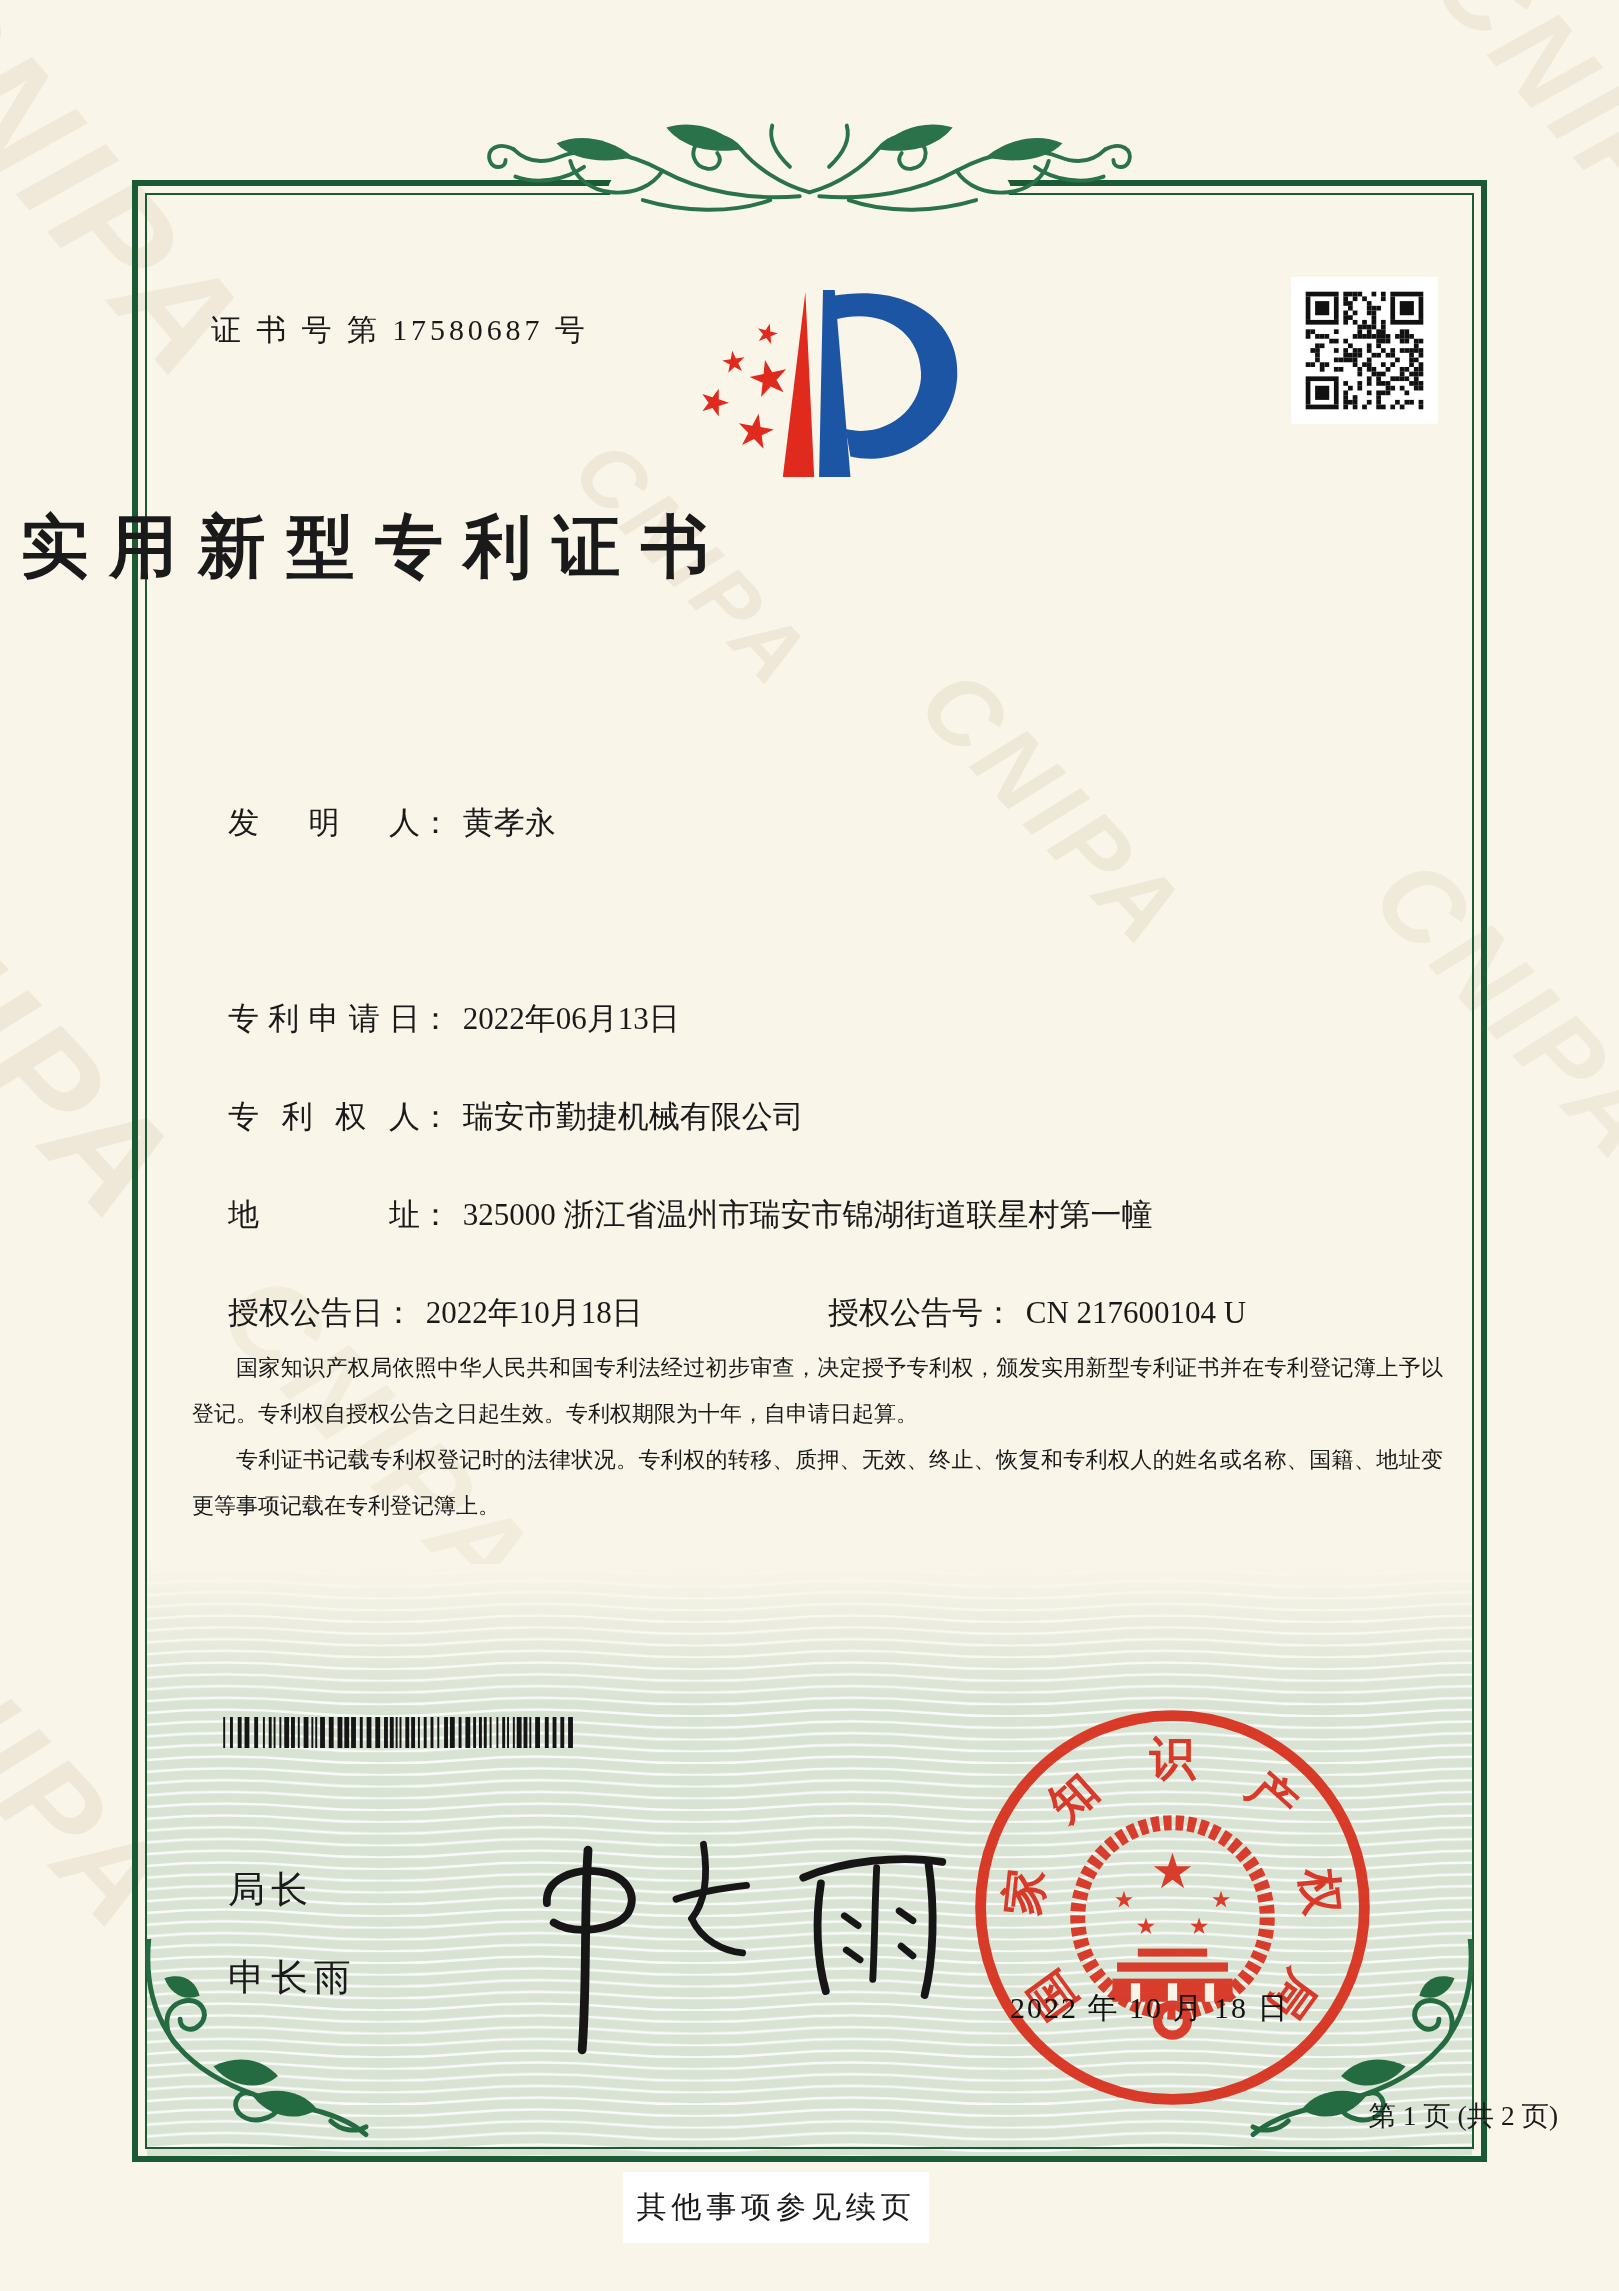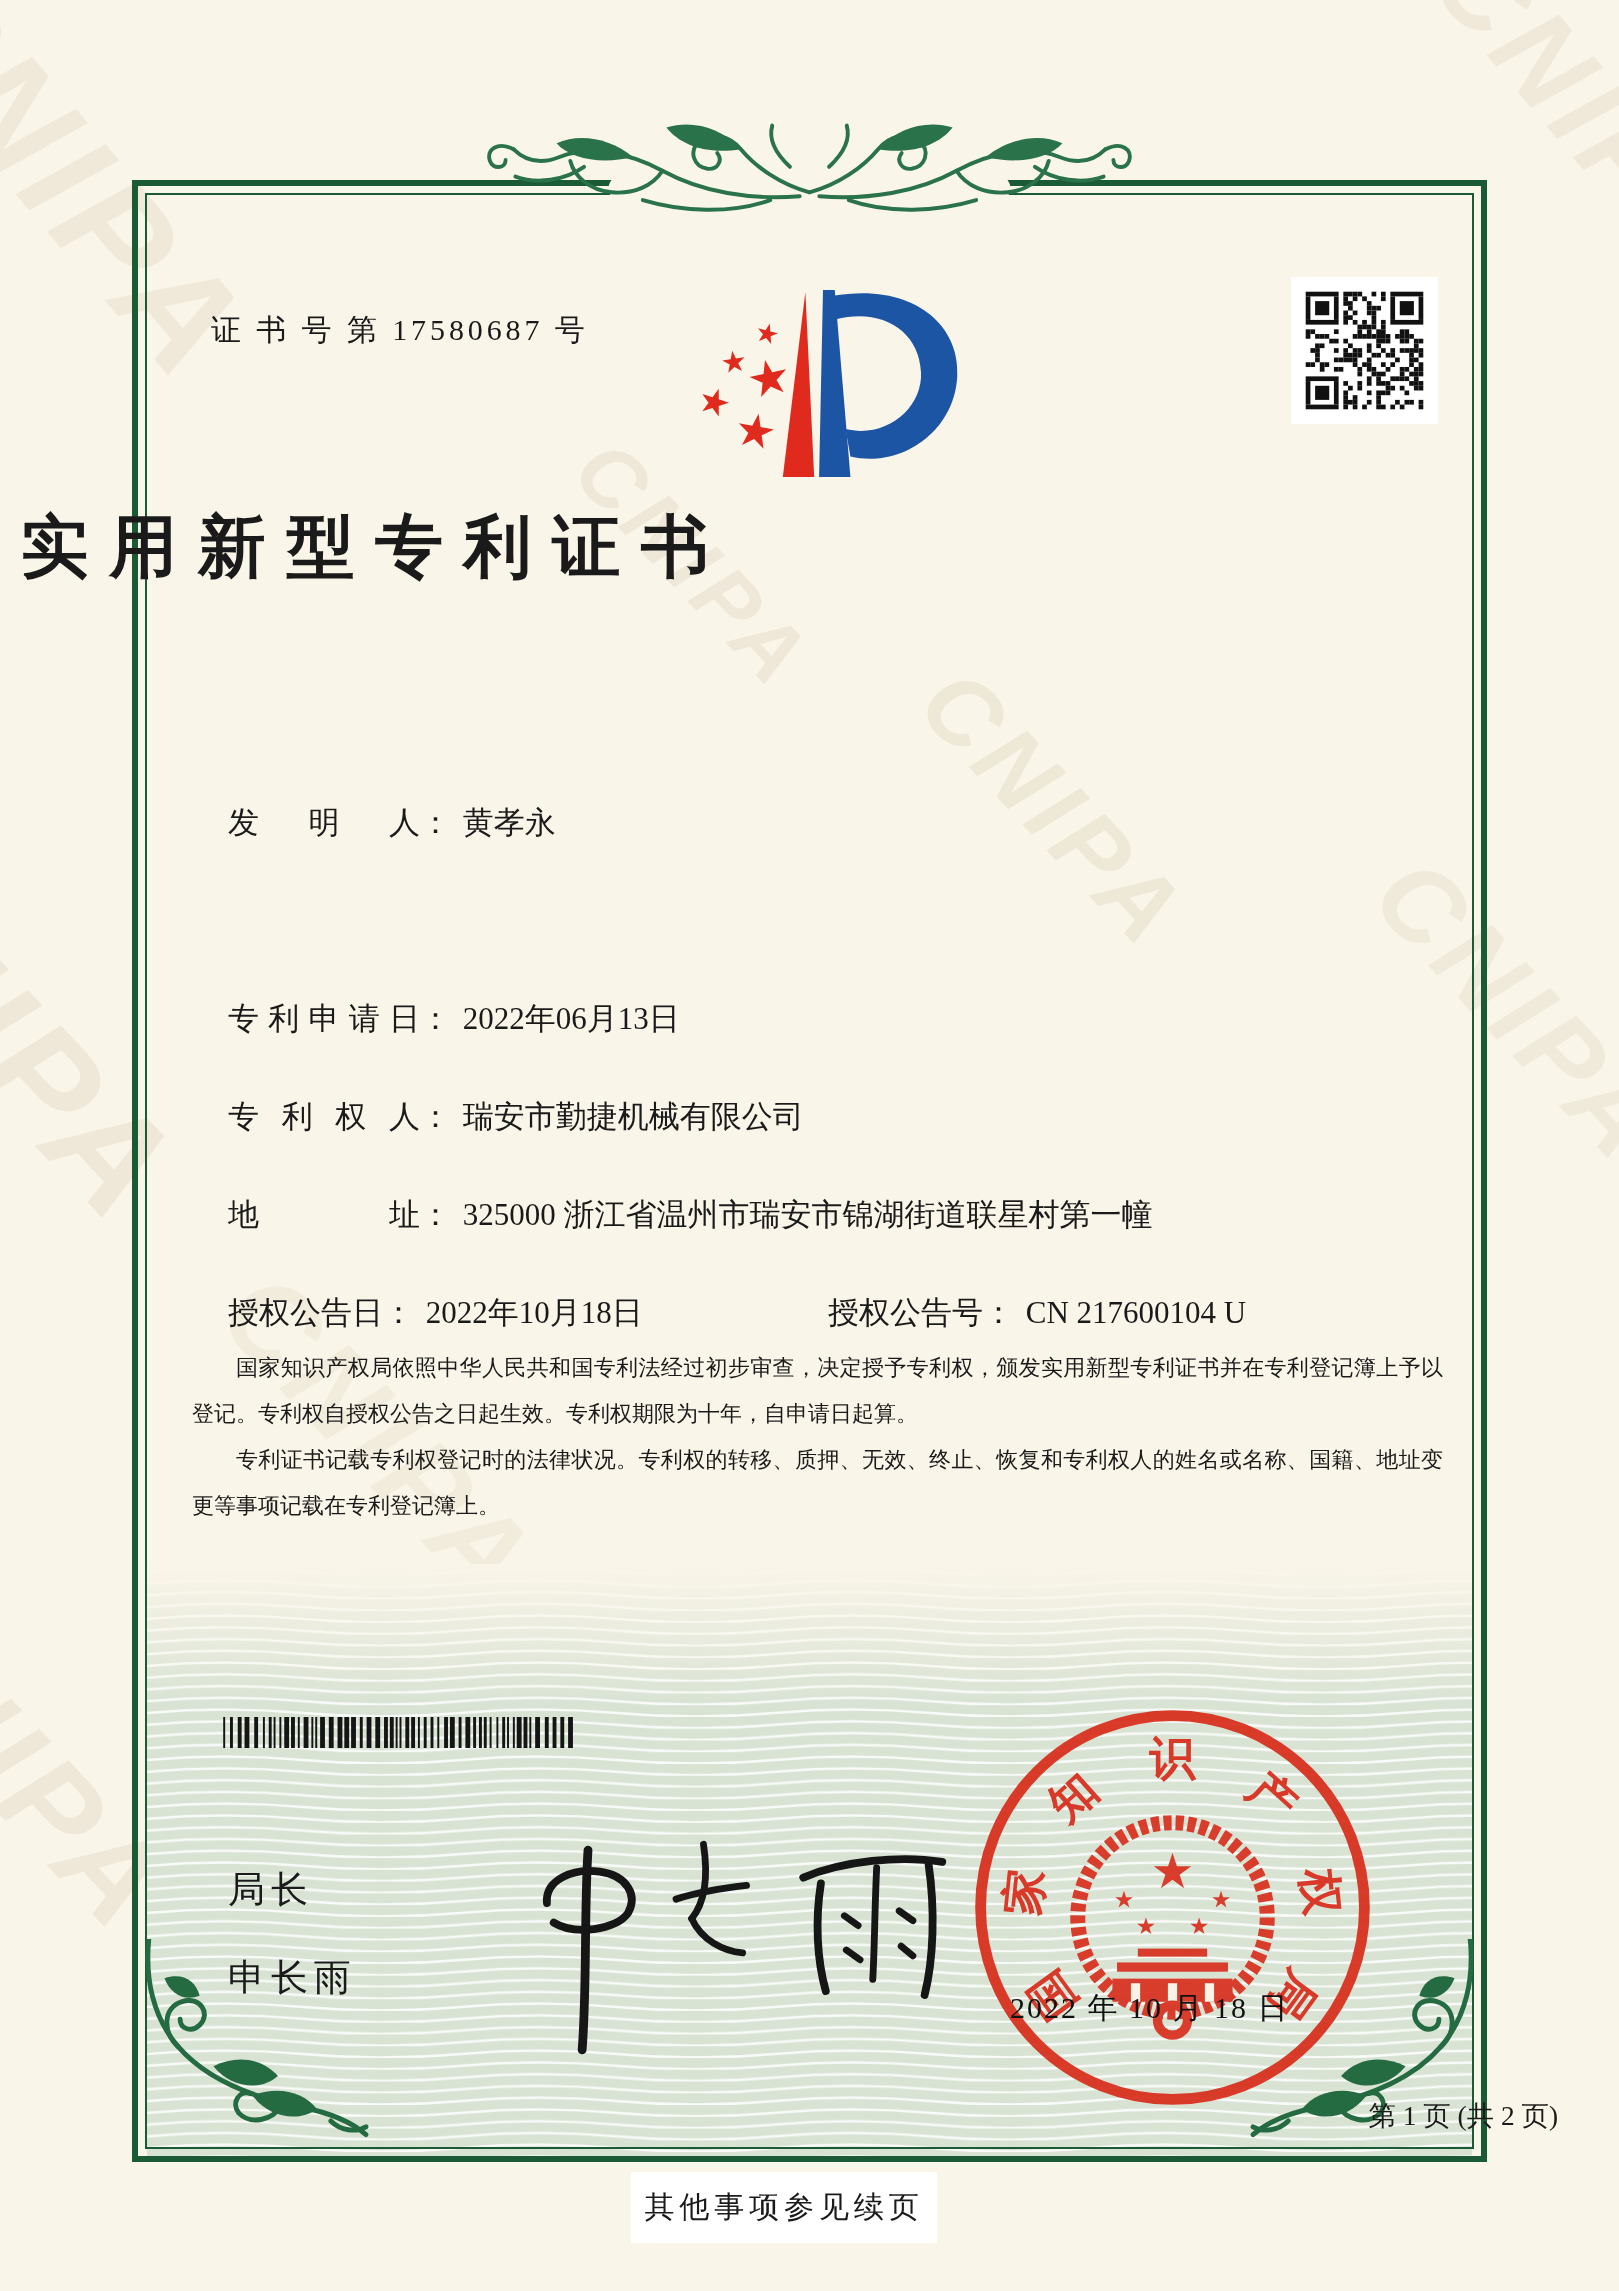--- a/index.html
+++ b/index.html
@@ -38,21 +38,21 @@
   .barcode { position:absolute; left:221px; top:1717px; z-index:6; }
   .director-label { position:absolute; left:228px; top:1865px; font-size:37px; letter-spacing:5.9px;
     font-family:"Liberation Sans","DejaVu Sans",sans-serif; z-index:6; }
   .director-name  { position:absolute; left:228px; top:1953px; font-size:37px; letter-spacing:5.9px;
     font-family:"Liberation Sans","DejaVu Sans",sans-serif; z-index:6; }
   .signature { position:absolute; left:470px; top:1813px; z-index:7; }
   .seal { position:absolute; left:961px; top:1696px; z-index:7; }
   .seal-date { position:absolute; left:1010px; top:1988px; font-size:30px; letter-spacing:2px; color:#111; z-index:8; }
   .pageno { position:absolute; left:0; top:2098px; width:1558px; text-align:right; font-size:27.4px; z-index:6; }
   .footer-note { position:absolute; left:623px; top:2172px; width:306px; height:71px; background:#ffffff;
-    display:flex; align-items:center; justify-content:center; font-size:30px; letter-spacing:4.9px; z-index:6;margin-left:8px; }
+    display:flex; align-items:center; justify-content:center; font-size:30px; letter-spacing:4.9px; z-index:6; }
   .qr-box { position:absolute; left:1291px; top:277px; width:147px; height:147px; background:#ffffff; z-index:6; }
   .logo { position:absolute; left:676px; top:279px; z-index:6; }
 </style>
 </head>
 <body>
 
 <div class="page">
 
   <span class="wm" style="left:-29px;  top:-69px;  font-size:147px; transform:rotate(50deg); opacity:.75;">CNIPA</span>
   <span class="wm" style="left:1509px; top:-88px;  font-size:118px; transform:rotate(50deg); opacity:.75;">CNIPA</span>

